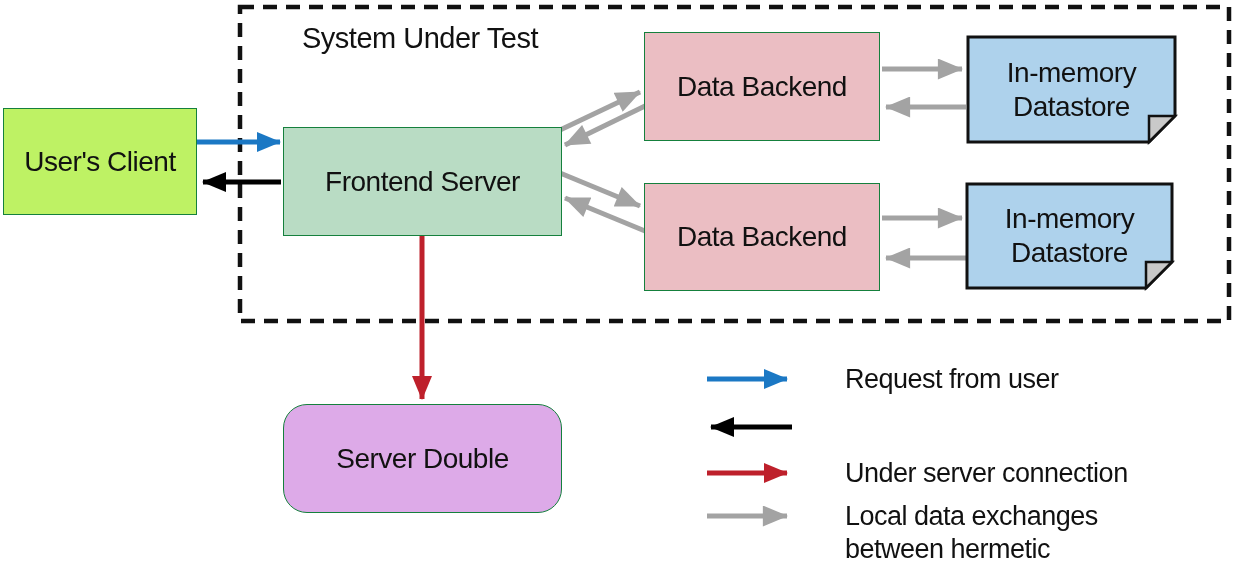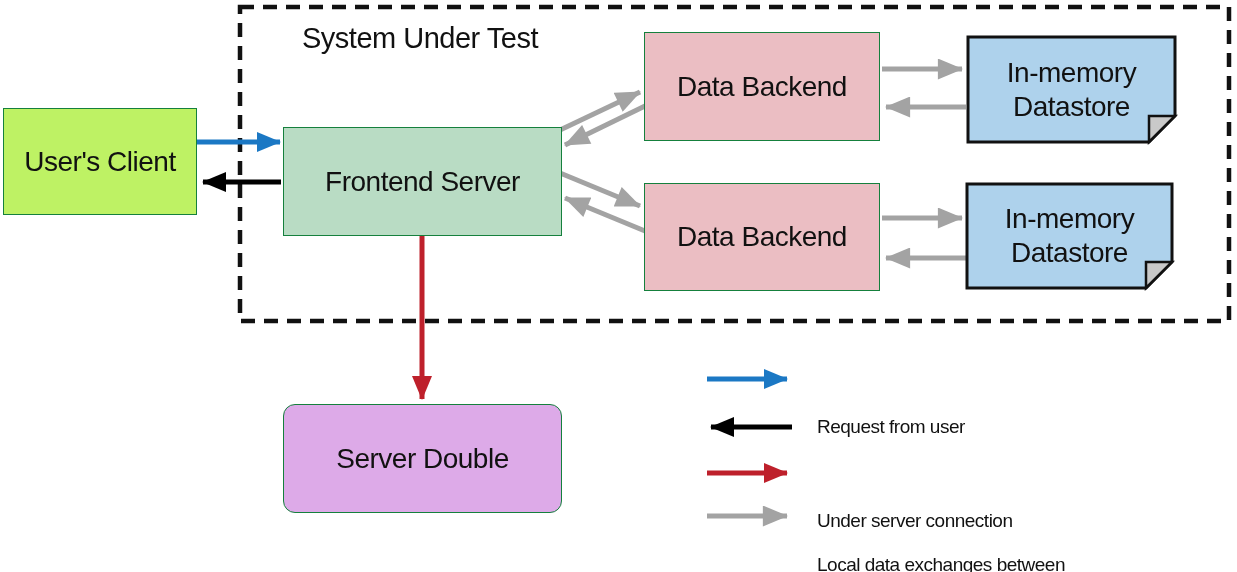--- a/index.html
+++ b/index.html
@@ -14,28 +14,28 @@
     display:flex; align-items:center; justify-content:center;
     text-align:center; font-size:28px; letter-spacing:-0.5px; color:#111;
     border:1px solid #15803d;
   }
   #users-client   { left:3px;   top:108px; width:194px; height:107px; background:#bef264;text-align:center; }
   #frontend       { left:283px; top:106px; width:279px; height:109px; background:#B9DCC4;margin-top:21px; }
   #backend1       { left:644px; top:32px;  width:236px; height:109px; background:#EBBEC3; }
   #backend2       { left:644px; top:183px; width:236px; height:108px; background:#EBBEC3; }
   #datastore1     { left:968px; top:37px;  width:207px; height:105px; border:none; background:transparent; flex-direction:column; line-height:34px; }
   #datastore2     { left:967px; top:184px; width:205px; height:104px; border:none; background:transparent; flex-direction:column; line-height:34px; }
-  #server-double  { left:283px; top:404px; width:279px; height:109px; background:#DDAAE8; border-radius:12px; }
+  #server-double  { left:283px; top:404px; width:279px; height:109px; background:#DDAAE8; border-radius:24px; }
   #sut-label {
     position:absolute; left:285px; top:22px; width:270px;
     text-align:center; font-size:29px; letter-spacing:-0.5px; color:#111;
   }
   .legend-label {
-    position:absolute; left:817px; height:34px; line-height:34px;
-    font-size:19px; letter-spacing:-0.5px; color:#111; white-space:nowrap;margin-top:48px;
+    position:absolute; left:845px; height:34px; line-height:34px;
+    font-size:27px; letter-spacing:-0.5px; color:#111; white-space:nowrap;
   }
   #legend-request  { top:362px; }
   #legend-response { top:410px; }
   #legend-mocked   { top:456px; }
   #legend-local    { top:500px; width:290px; height:auto; line-height:33px; white-space:normal; }
 </style>
 </head>
 <body>
 
 <div class="stage">

